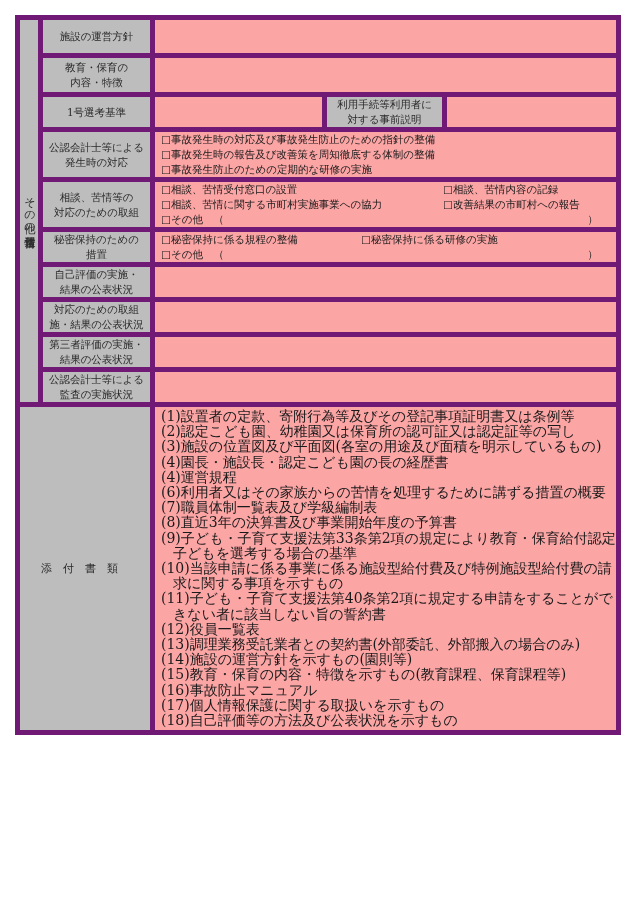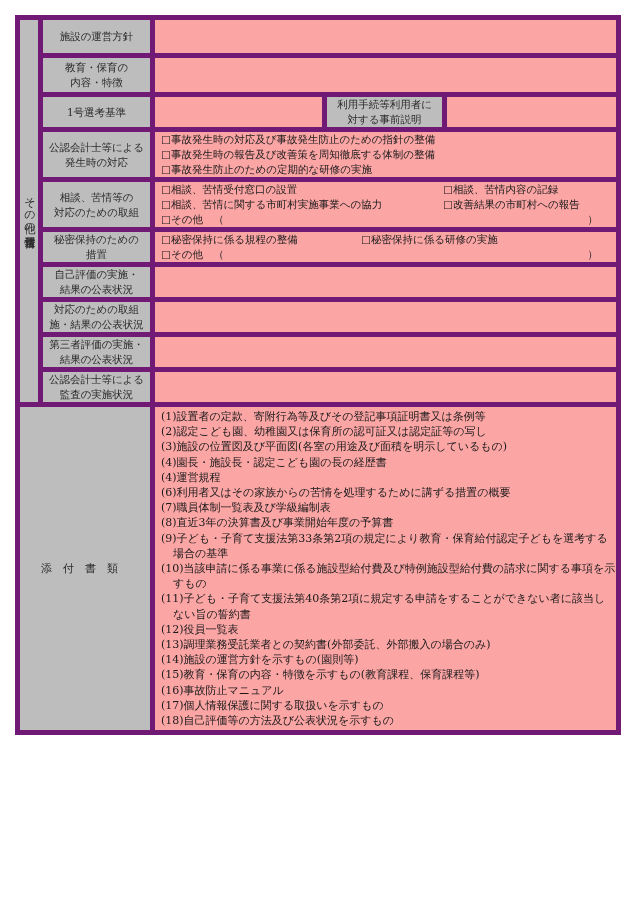--- a/index.html
+++ b/index.html
@@ -11,21 +11,21 @@
   .shade { background: #bdbdbd; }
   .label { text-align: center; color: #2a2a2a; }
   .vlabel { background: #bdbdbd; text-align: center; vertical-align: middle; }
   .vlabel span { writing-mode: vertical-rl; text-orientation: upright; letter-spacing: 0px; font-size: 11px; line-height: 14px; color: #2a2a2a; display: inline-block; }
   .content { background: #fca5a5; padding: 0 0 0 6px !important; }
   .opt-line { display: flex; white-space: nowrap; }
   .opt { display: inline-block; }
   .paren-close { margin-left: auto; padding-right: 18px; }
   .attach-label { letter-spacing: 11px; font-size: 11px; }
   .att-list { margin: 0; padding: 2px 0 2px 6px; list-style: none; }
-  .att-list li { font-size: 11px; line-height: 15.2px; padding-left: 12px; text-indent: -12px; }
+  .att-list li { font-size: 14px; line-height: 15.2px; padding-left: 12px; text-indent: -12px; }
 </style>
 </head>
 <body>
 
 <div class="page">
 <table class="form">
   <colgroup>
     <col style="width:23px">
     <col style="width:112px">
     <col style="width:172px">

